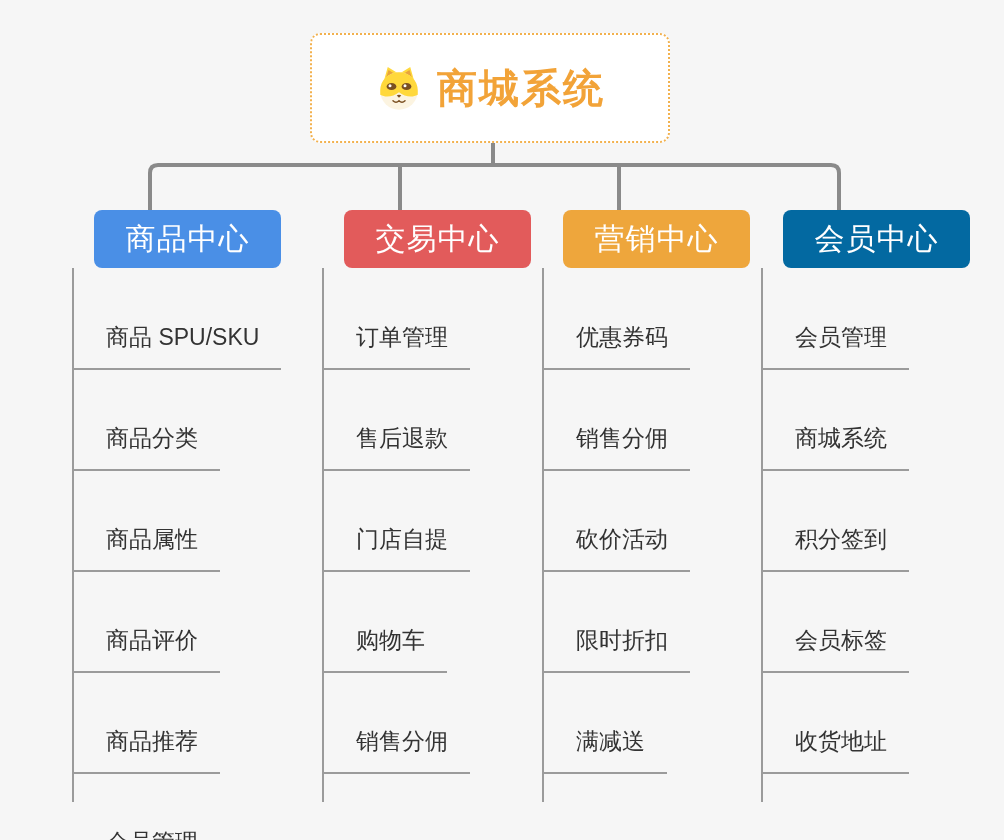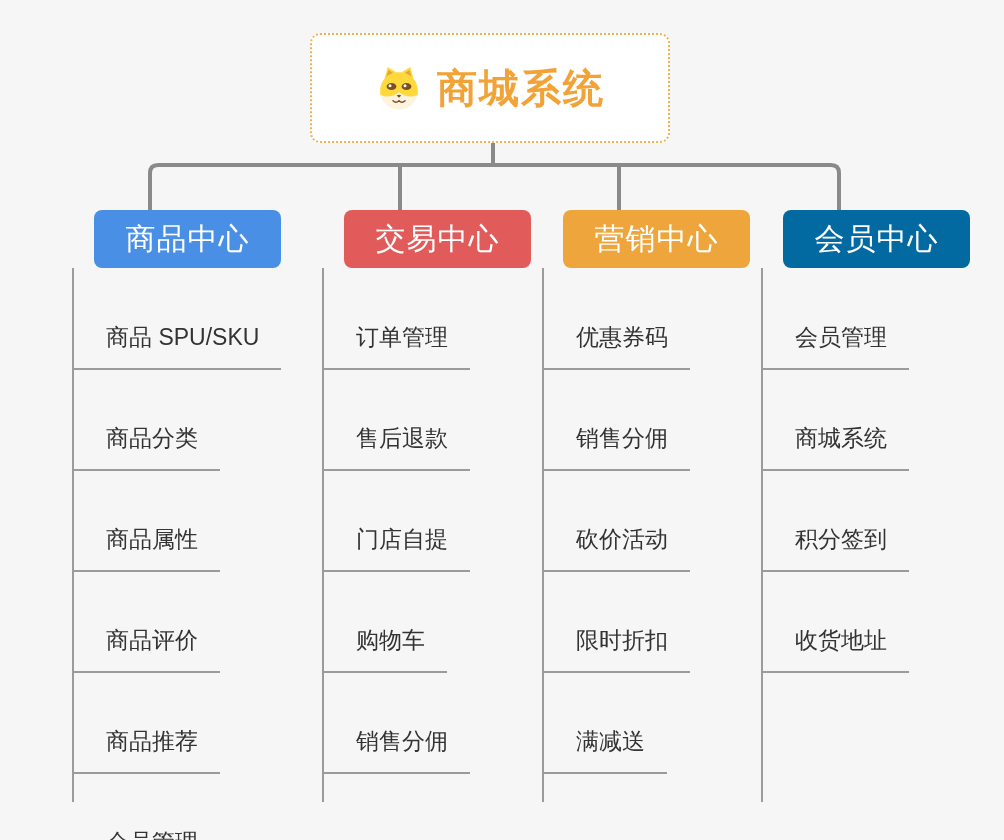--- a/index.html
+++ b/index.html
@@ -122,16 +122,17 @@
     <div class="child-node">销售分佣</div>
     <div class="child-node">砍价活动</div>
     <div class="child-node">限时折扣</div>
     <div class="child-node">满减送</div>
   </div>
 
   <div class="branch-col" style="left:761px">
     <div class="child-node">会员管理</div>
     <div class="child-node">商城系统</div>
     <div class="child-node">积分签到</div>
+    <div class="child-node">会员标签</div>
     <div class="child-node">收货地址</div>
   </div>
 
 </div>
 
 </body></html>

